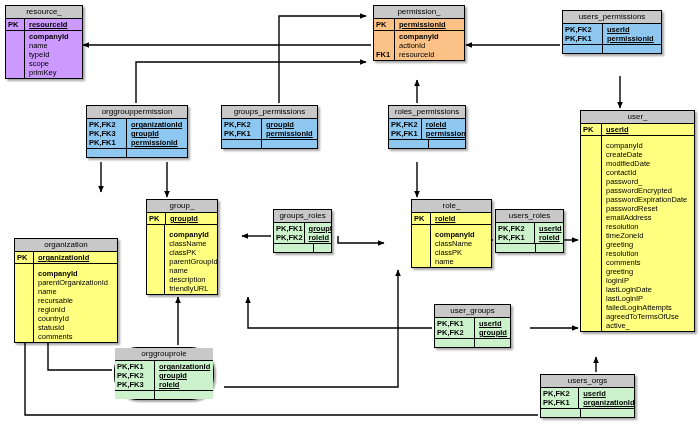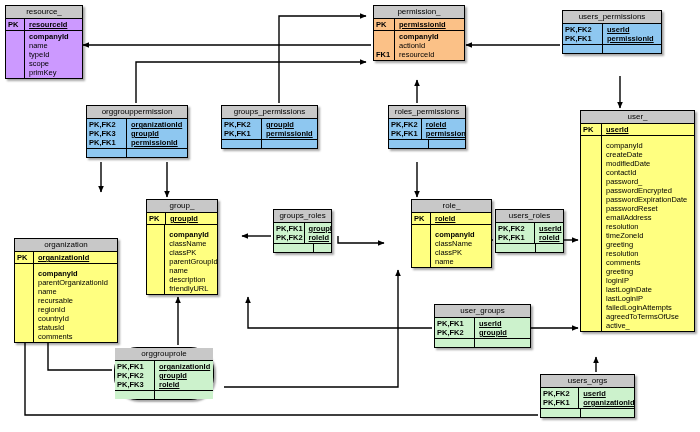--- a/index.html
+++ b/index.html
@@ -368,21 +368,21 @@
         <span class="fld pk">userId</span>
         <span class="fld pk">roleId</span>
       </div>
     </div>
     <div class="sec last">
       <div class="keycol pad" style="width:40px"></div>
       <div class="fieldcol pad"></div>
     </div>
   </div>
 
-  <div class="tbl c-green" style="left:434px;top:304px;width:97px;">
+  <div class="tbl c-green" style="left:434px;top:304px;width:77px;">
     <div class="tbl-title">user_groups</div>
     <div class="sec">
       <div class="keycol" style="width:40px">
         <span class="keyrow">PK,FK1</span>
         <span class="keyrow">PK,FK2</span>
       </div>
       <div class="fieldcol">
         <span class="fld pk">userId</span>
         <span class="fld pk">groupId</span>
       </div>

